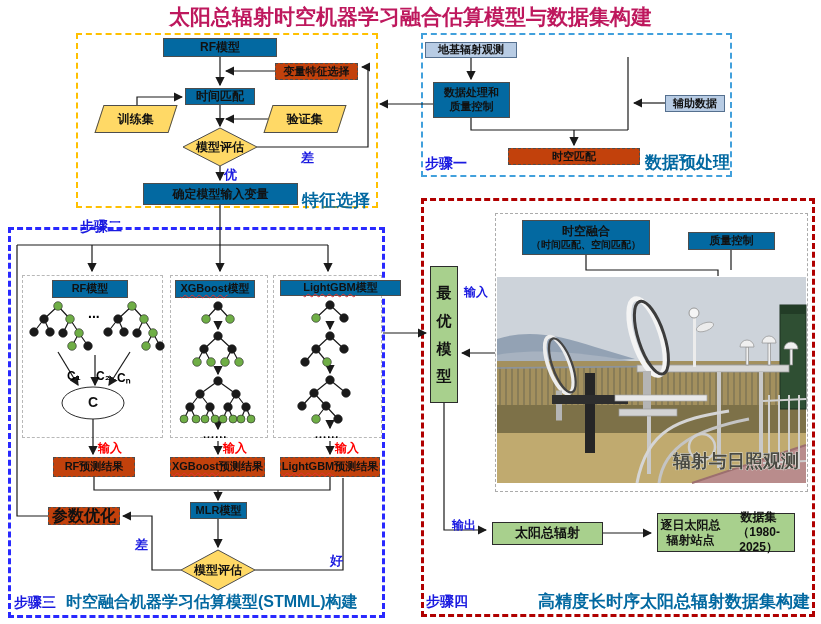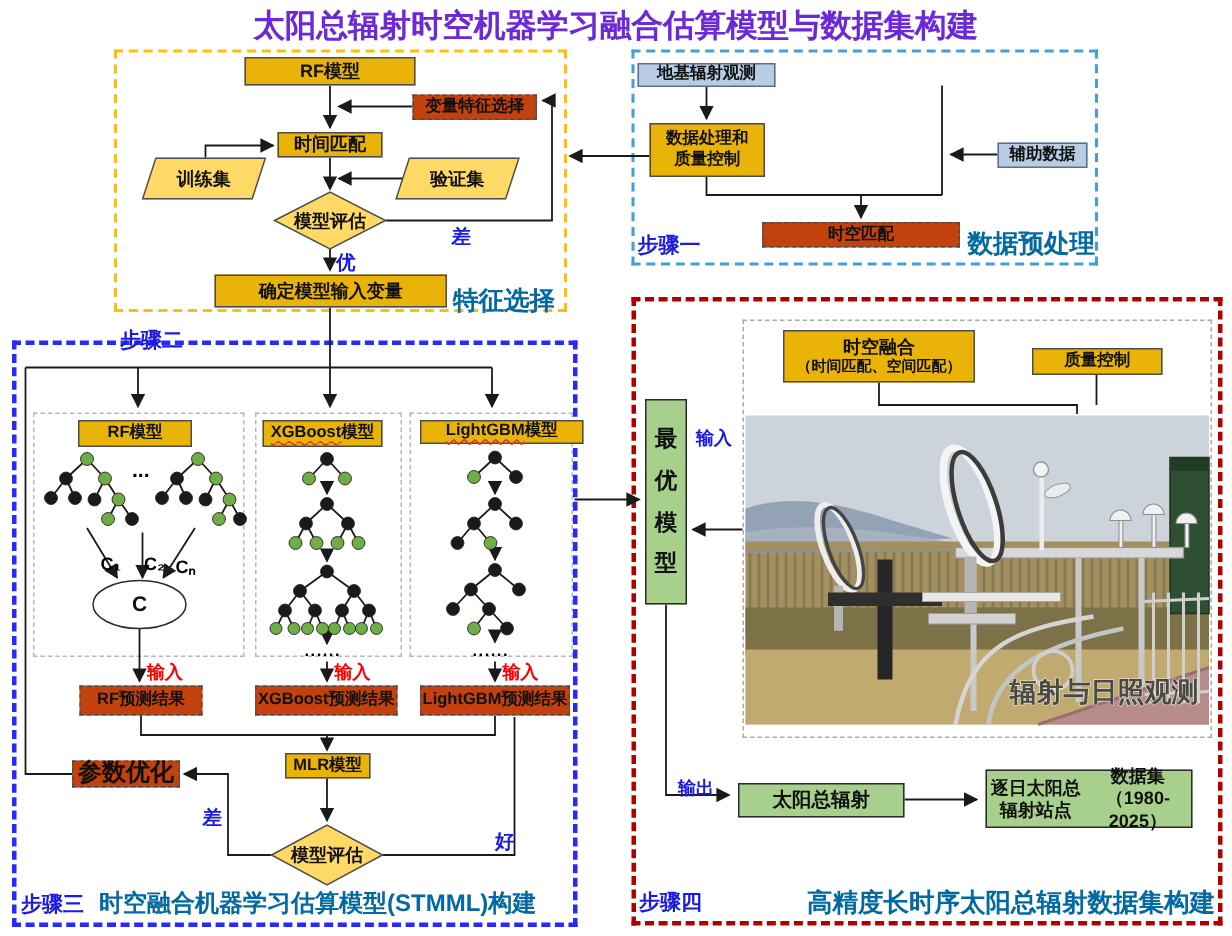--- a/index.html
+++ b/index.html
@@ -1,20 +1,20 @@
 <!DOCTYPE html>
 <html><head>
 <meta charset="utf-8">
 <style>
   html,body{margin:0;padding:0;background:#ffffff;}
   #stage{position:relative;width:821px;height:624px;background:#ffffff;overflow:hidden;
          font-family:"Liberation Sans","DejaVu Sans",sans-serif;}
   .box{position:absolute;box-sizing:border-box;display:flex;align-items:center;justify-content:center;
        text-align:center;font-weight:600;color:#111;line-height:1.25;}
-  .yellow{background:#eab308;border:1px solid #4d4d4d;}
+  .yellow{background:#0369a1;border:1px solid #4d4d4d;}
   .yellow-d{background:#c2410c;border:1px dashed #4d4d4d;}
   .blue{background:#b8cce4;border:1px solid #55708f;}
   .green{background:#a8d08d;border:1px solid #2b2b2b;}
   .panel{position:absolute;box-sizing:border-box;border:1px dashed #b8b8b8;background:#fff;}
   .frame{position:absolute;box-sizing:border-box;}
   .lbl{position:absolute;font-weight:700;white-space:nowrap;}
   .blue-t{color:#1a1ae0;}
   .red-t{color:#0369a1;}
   .red-s{color:#ff0000;}
   .pgram{position:absolute;box-sizing:border-box;background:#ffd966;border:1px solid #4d4d4d;
@@ -240,21 +240,21 @@
           <line x1="282" y1="118" x2="282" y2="192"></line>
         <line x1="292" y1="118" x2="292" y2="192"></line>
           <line x1="302" y1="118" x2="302" y2="192"></line>
         <line x1="266" y1="124" x2="309" y2="122"></line>
           <line x1="266" y1="186" x2="309" y2="184"></line>
       </g>
       <text x="302" y="190" text-anchor="end" font-size="18" font-weight="bold" fill="#4a4a42" stroke="#e8e8e0" stroke-width="0.8" paint-order="stroke">辐射与日照观测</text>
     </g>
   </svg>
 
-  <div class="lbl" style="left:0;top:3px;width:821px;text-align:center;font-size:21px;color:#6d28d9;">太阳总辐射时空机器学习融合估算模型与数据集构建</div>
+  <div class="lbl" style="left:0;top:3px;width:821px;text-align:center;font-size:21px;color:#be185d;">太阳总辐射时空机器学习融合估算模型与数据集构建</div>
 
   <div class="box yellow" style="left:163px;top:38px;width:114px;height:19px;font-size:12px;">
     <span>RF模型</span>
     </div>
   <div class="box yellow-d" style="left:275px;top:63px;width:83px;height:17px;font-size:11px;">
     <span>变量特征选择</span>
     </div>
   <div class="box yellow" style="left:185px;top:88px;width:70px;height:17px;font-size:12px;">
     <span>时间匹配</span>
     </div>
@@ -290,21 +290,21 @@
     </div>
   <div class="lbl blue-t" style="left:425px;top:155px;font-size:14px;">步骤一</div>
   <div class="lbl red-t" style="left:645px;top:151px;font-size:17px;">数据预处理</div>
 
   <div class="box yellow" style="left:52px;top:280px;width:76px;height:18px;font-size:11px;">
     <span>RF模型</span>
     </div>
   <div class="box yellow" style="left:175px;top:280px;width:80px;height:18px;font-size:11px;">
     <span><span class="wavy">XGBoost</span><span>模型</span></span>
     </div>
-  <div class="box yellow" style="left:280px;top:280px;width:109px;height:16px;font-size:11px;">
+  <div class="box yellow" style="left:280px;top:280px;width:121px;height:16px;font-size:11px;">
     <span><span class="wavy">LightGBM</span><span>模型</span></span>
     </div>
 
   <div class="lbl" style="left:88px;top:305px;font-size:14px;">...</div>
   <div class="lbl serif" style="left:67px;top:369px;font-size:12px;font-weight:600;">C₁</div>
   <div class="lbl serif" style="left:96px;top:369px;font-size:12px;font-weight:600;">C₂</div>
   <div class="lbl serif" style="left:117px;top:369px;font-size:12px;font-weight:600;">Cₙ</div>
   <div class="box serif" style="left:78px;top:394px;width:30px;height:18px;font-size:14px;">
     <span>C</span>
     </div>

